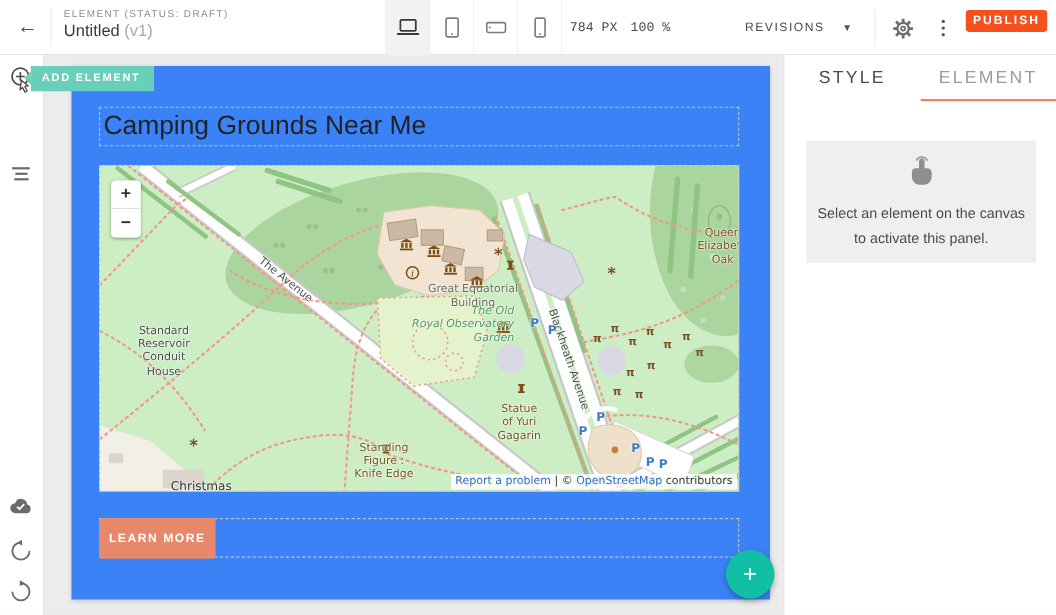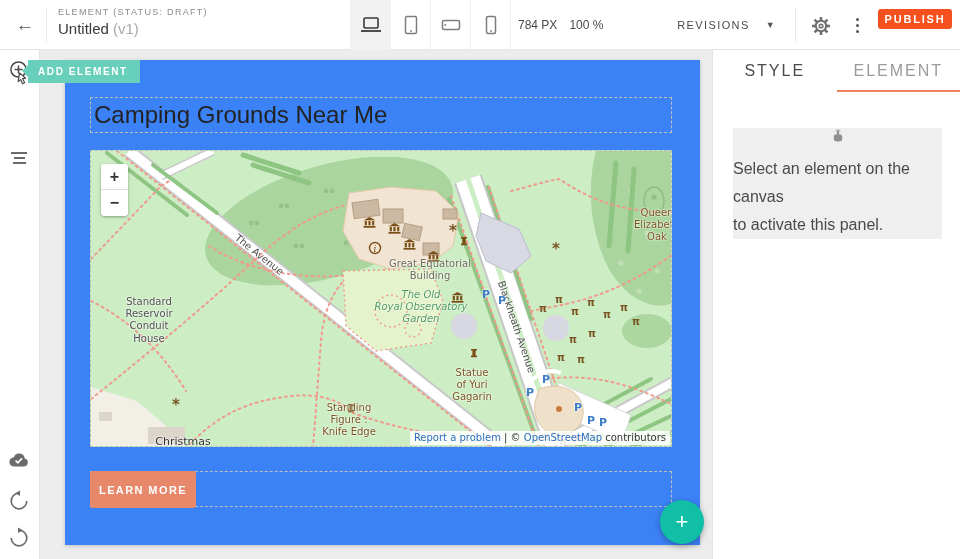--- a/index.html
+++ b/index.html
@@ -15,21 +15,21 @@
   .title-block { position:absolute; left:58px; top:7px; }
   .status-label { font-size:9px; letter-spacing:1.3px; color:#8B8B8B; }
   .doc-title { font-size:15px; color:#3A3A3A; margin-top:3px; }
   .doc-version { color:#A8A8A8; }
   .device-group { position:absolute; left:350px; top:0; height:50px; display:flex;
                   border-left:1px solid #F0F0F0; }
   .device-btn { width:40px; height:50px; display:flex; align-items:center; justify-content:center;
                 border-right:1px solid #F0F0F0; cursor:pointer; }
   .device-btn.active { background:#F2F2F2; }
   .size-label { position:absolute; left:518px; top:0; height:50px; display:flex; align-items:center;
-                gap:12px; font-size:12px; color:#4A4A4A; }
+                gap:12px; font-size:12px; color:#4A4A4A;font-family:Liberation Mono, monospace; }
   .revisions-btn { position:absolute; right:184px; top:0; height:50px; display:flex; align-items:center;
                    gap:16px; font-size:11px; letter-spacing:1.4px; color:#4A4A4A; cursor:pointer; }
   .caret { font-size:9px; color:#555; }
   .gear-btn { position:absolute; right:128px; top:15px; width:22px; height:22px; cursor:pointer; }
   .kebab-btn { position:absolute; right:96px; top:14px; width:14px; height:22px; display:flex;
                flex-direction:column; align-items:center; justify-content:center; gap:3px; cursor:pointer; }
   .kebab-btn i { width:3px; height:3px; border-radius:50%; background:#555; }
   .publish-btn { position:absolute; right:8px; top:9px; width:74px; height:20px; background:#F4511E;
                  color:#fff; font-size:11px; font-weight:bold; letter-spacing:1.8px; border:none;
                  border-radius:3px; cursor:pointer; }
@@ -92,21 +92,21 @@
            border-left:1px solid #E2E2E2; z-index:8; }
   .tabs { display:flex; height:42px; }
   .tab { width:50%; display:flex; align-items:center; justify-content:center; font-size:16px;
          letter-spacing:2px; cursor:pointer; position:relative; }
   .tab-style { color:#4A4A4A; }
   .tab-element { color:#9B9B9B; }
   .tab-element:after { content:""; position:absolute; left:0; right:0; bottom:0; height:2px;
                        background:#F0825F; }
   .empty-box { position:absolute; left:20px; top:78px; width:209px; height:111px; background:#EFEFEF;
                display:flex; flex-direction:column; align-items:center; justify-content:center; gap:12px; }
-  .panel-message { font-size:16px; color:#4A4A4A; line-height:1.75;
+  .panel-message { font-size:13px; color:#4A4A4A; text-align:center; line-height:1.75;
                    white-space:pre-line; }
 </style>
 </head>
 <body>
 
 <div class="app">
 
   <div class="topbar">
     <div class="back-btn">←</div>
     <div class="tb-divider" style="left:46px;"></div>
@@ -361,21 +361,21 @@
         </g>
       </svg>
 
       <div class="map-label rot" style="left:168px; top:104px; transform:translate(-50%,-50%) rotate(38.5deg);">The Avenue</div>
       <div class="map-label" style="left:58px; top:169px;">Standard
 Reservoir
 Conduit
 House</div>
       <div class="map-label lbl-olive" style="left:339px; top:119px;">Great Equatorial
 Building</div>
-      <div class="map-label lbl-green" style="left:330px; top:156px;">The Old
+      <div class="map-label lbl-green" style="left:330px; top:145px;text-align:right;">The Old
 Royal Observatory
 Garden</div>
       <div class="map-label rot" style="left:425px; top:176px; transform:translate(-50%,-50%) rotate(71.3deg);">Blackheath Avenue</div>
       <div class="map-label lbl-brown" style="left:381px; top:234px;">Statue
 of Yuri
 Gagarin</div>
       <div class="map-label lbl-brown" style="left:566px; top:74px;">Queen
 Elizabeth
 Oak</div>
       <div class="map-label lbl-brown" style="left:258px; top:269px;text-align:center;">Standing

